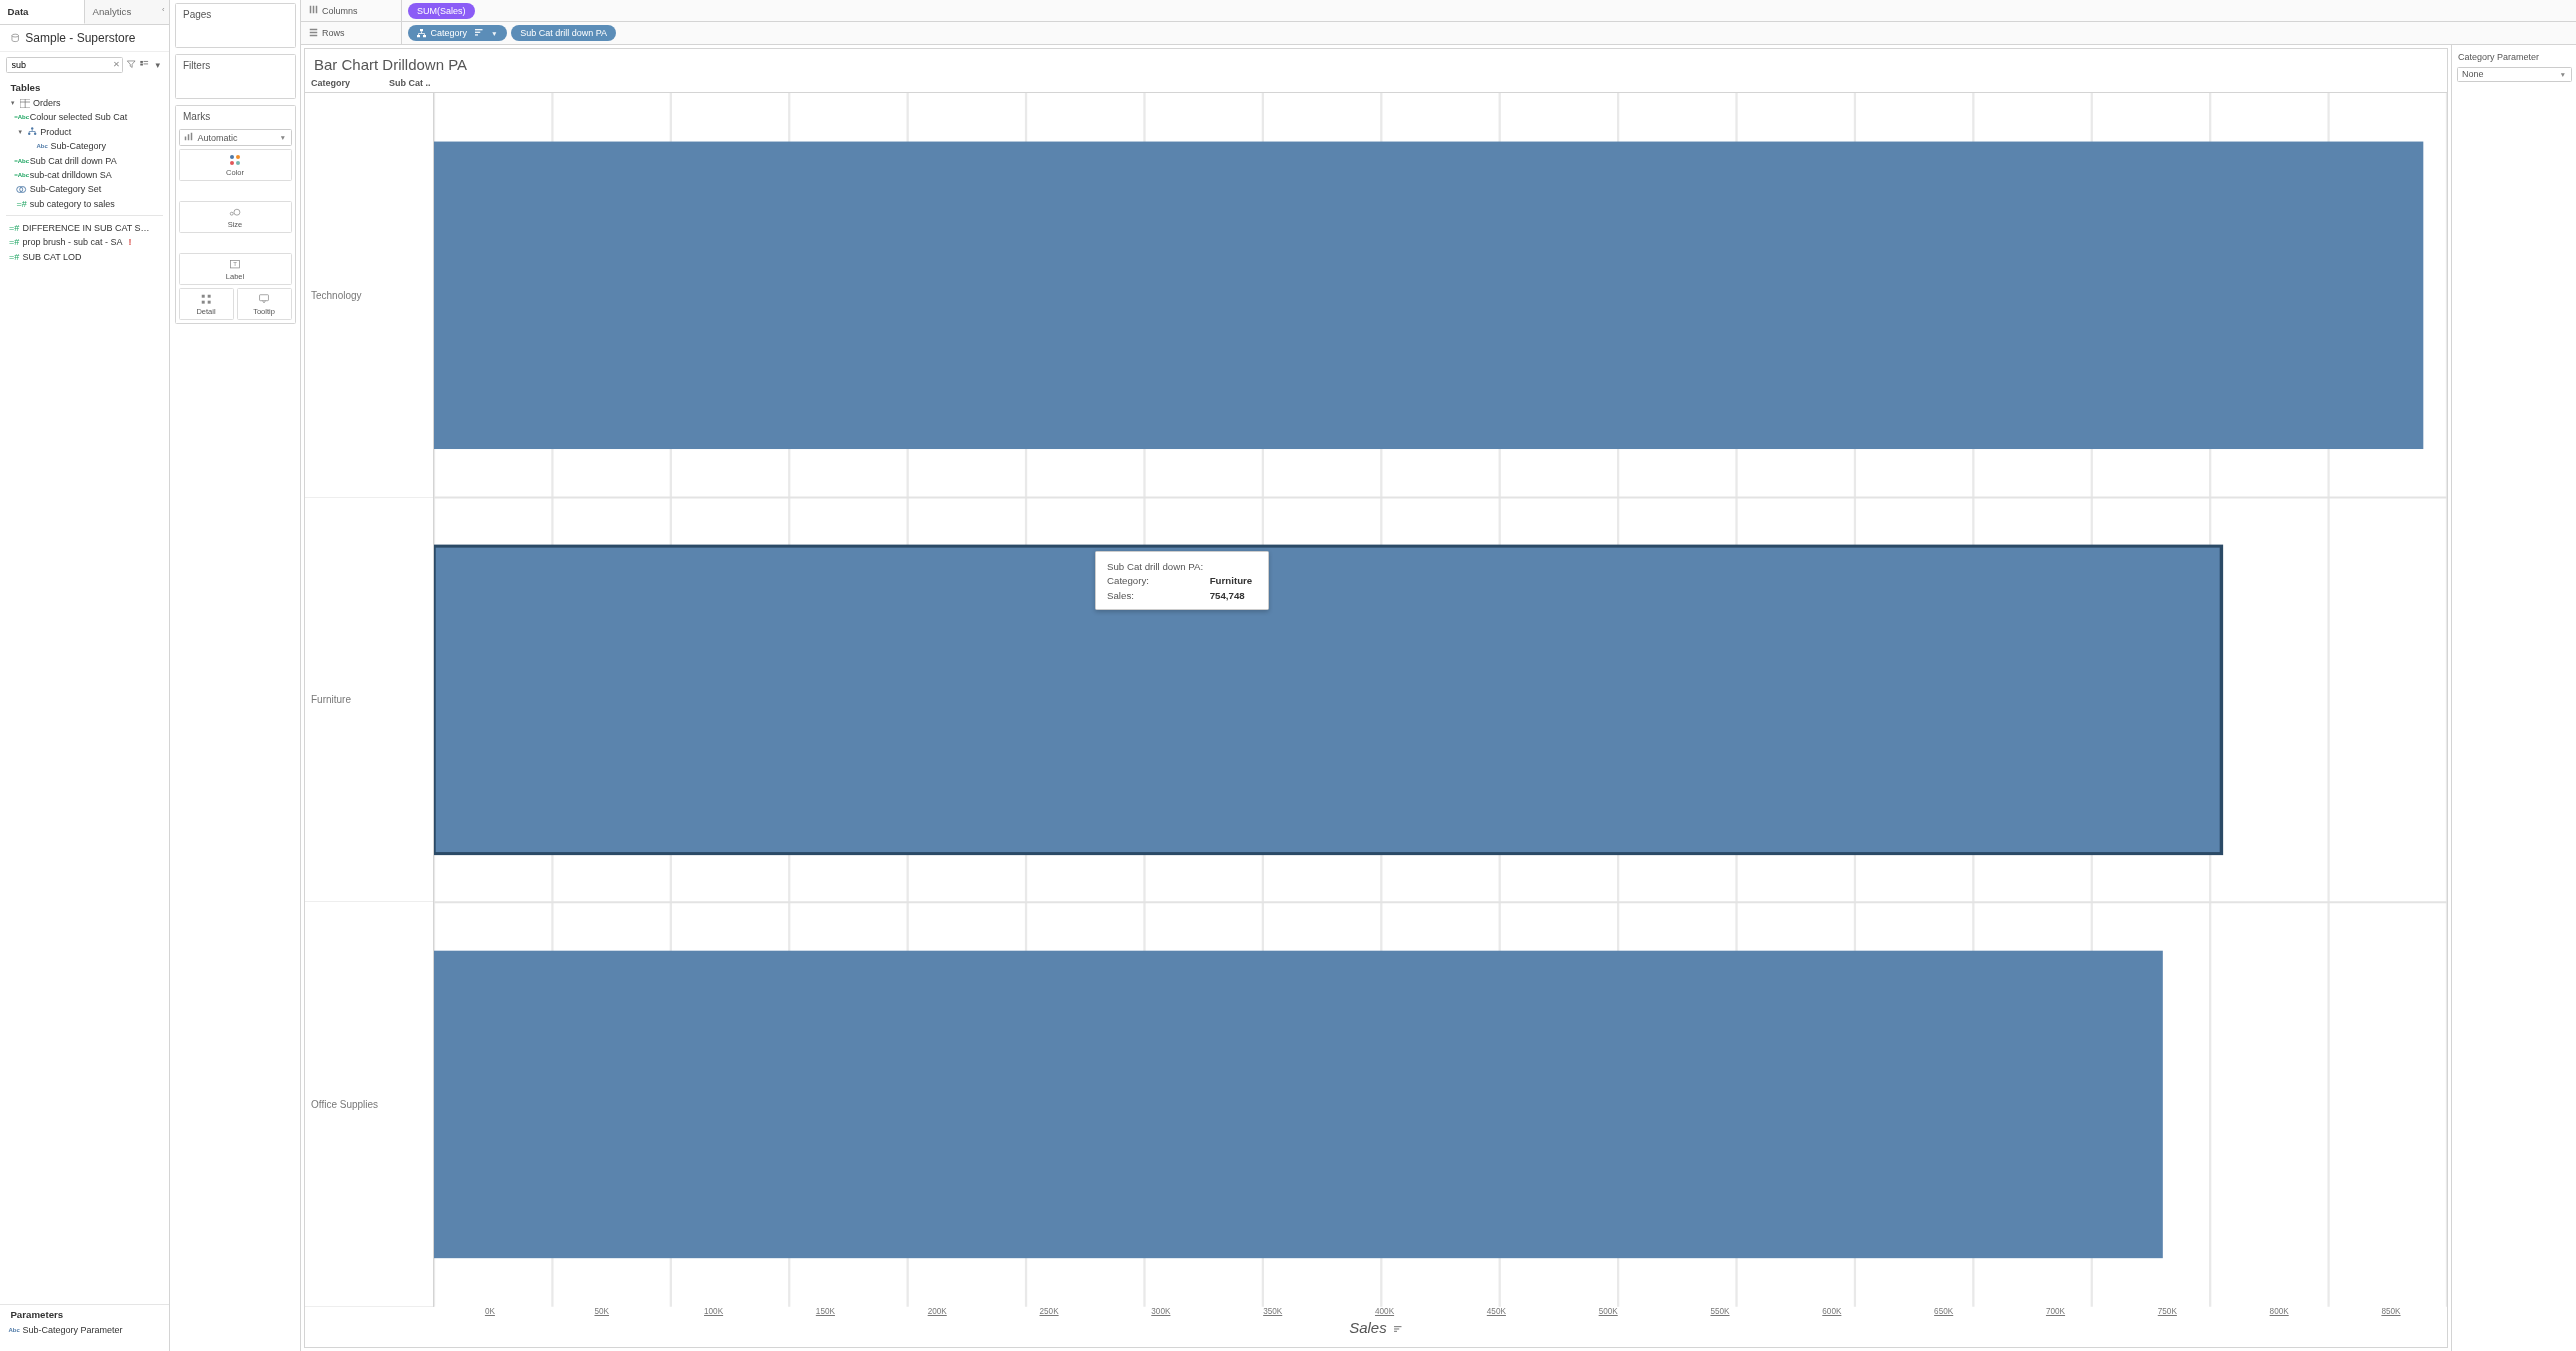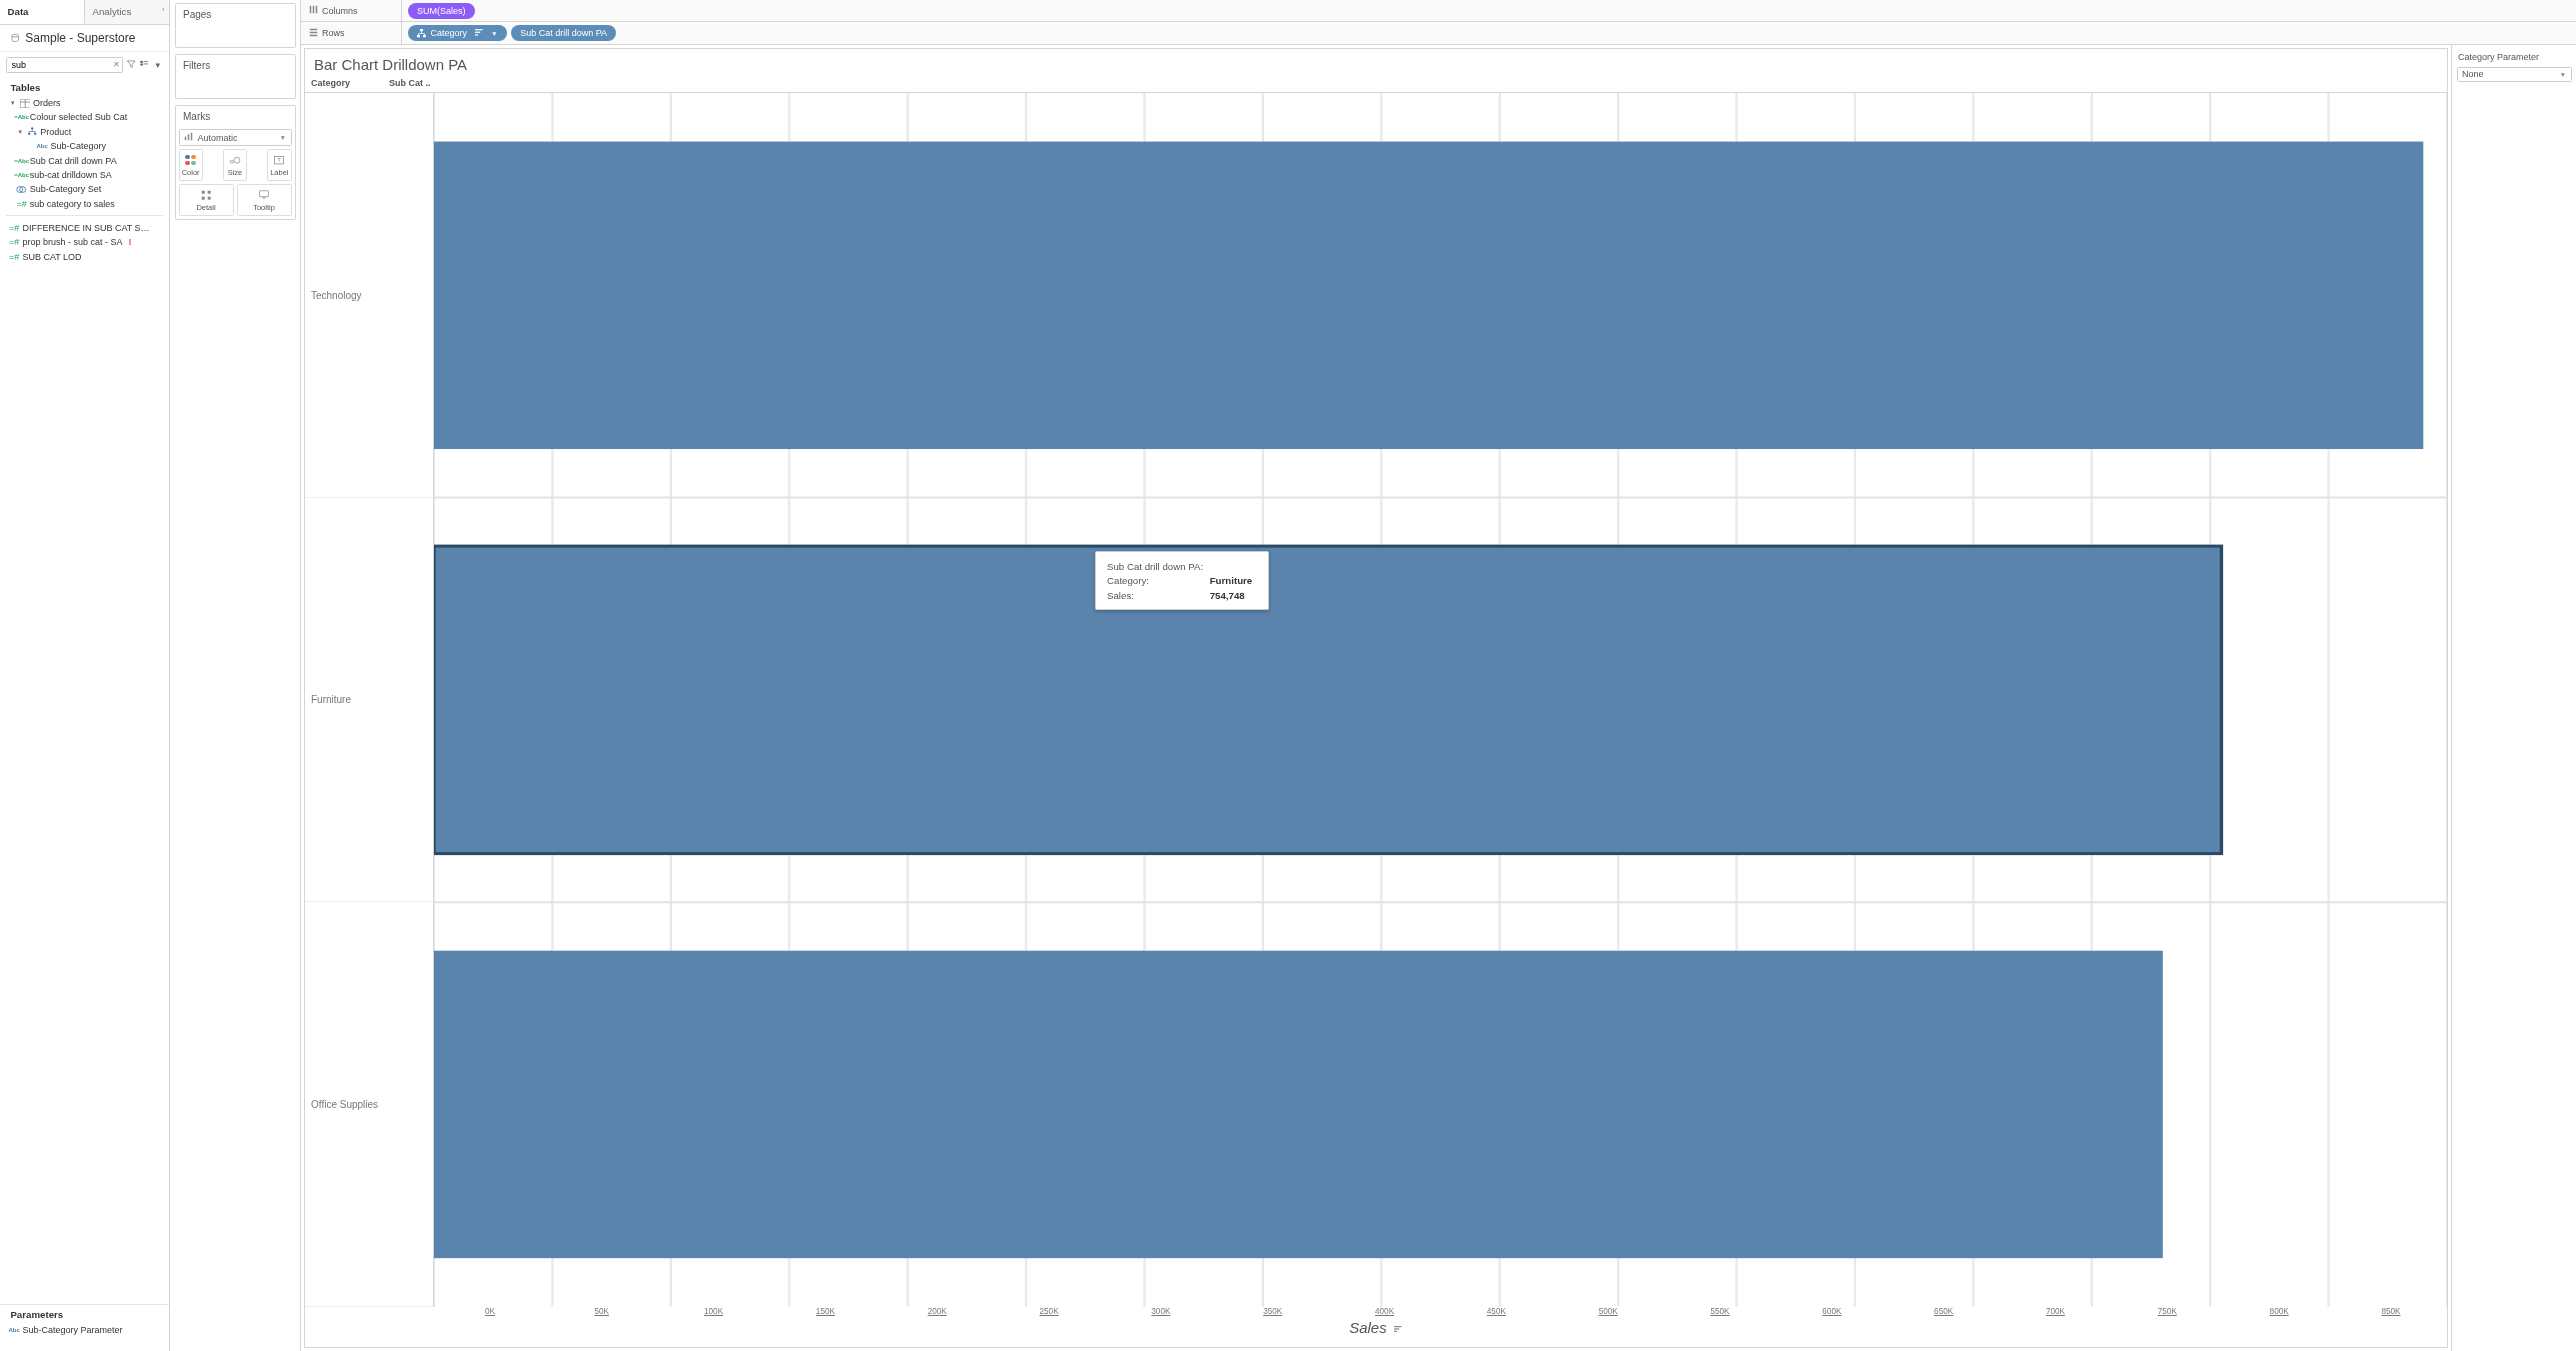--- a/index.html
+++ b/index.html
@@ -38,21 +38,21 @@
 .params-block { margin-top: auto; border-top: 0.7px solid #e5e5e5; padding-bottom: 7.5px; }
 
 
 .cards-col { width: 131px; border-right: 0.7px solid #d4d4d4; display: flex; flex-direction: column; background: #fff; }
 .card { border: 0.7px solid #d4d4d4; border-radius: 1.5px; margin: 3px 4.5px; background: #fff; }
 .card-hdr { padding: 4.5px 7.5px; font-size: 10px; color: #555; }
 .card.pages, .card.filters { min-height: 45px; }
 .marks-body { padding: 3px; }
 .mark-type { display: flex; align-items: center; border: 0.7px solid #ccc; border-radius: 1.5px; padding: 2.2px 4.5px; gap: 4.5px; font-size: 9px; color: #555; margin-bottom: 3px; }
 .mark-type .dd { margin-left: auto; font-size: 6.7px; color: #888; }
-.mark-grid { display: grid; grid-template-columns: repeat(3, 1fr); gap: 20px; }
+.mark-grid { display: grid; grid-template-columns: repeat(1, 1fr); gap: 20px; }
 .mark-cell { border: 0.7px solid #ddd; border-radius: 1.5px; padding: 3px 1.5px; text-align: center; cursor: pointer; }
 .mark-cell .mi { height: 13.4px; display: flex; align-items: center; justify-content: center; margin-bottom: 1.5px; }
 .mark-cell .ml { font-size: 7.5px; color: #555; }
 .mark-grid-2 { display: grid; grid-template-columns: repeat(2, 1fr); gap: 3px; margin-top: 3px; }
 .color-dots { display: grid; grid-template-columns: repeat(2,4.5px); grid-auto-rows: 4.5px; gap: 1.5px; }
 .cd { width: 4.5px; height: 4.5px; border-radius: 50%; }
 
 
 .main { flex: 1; display: flex; flex-direction: column; min-width: 0; }
 .shelf { display: flex; align-items: center; border-bottom: 0.7px solid #d4d4d4; height: 22.4px; background: #fafafa; }

